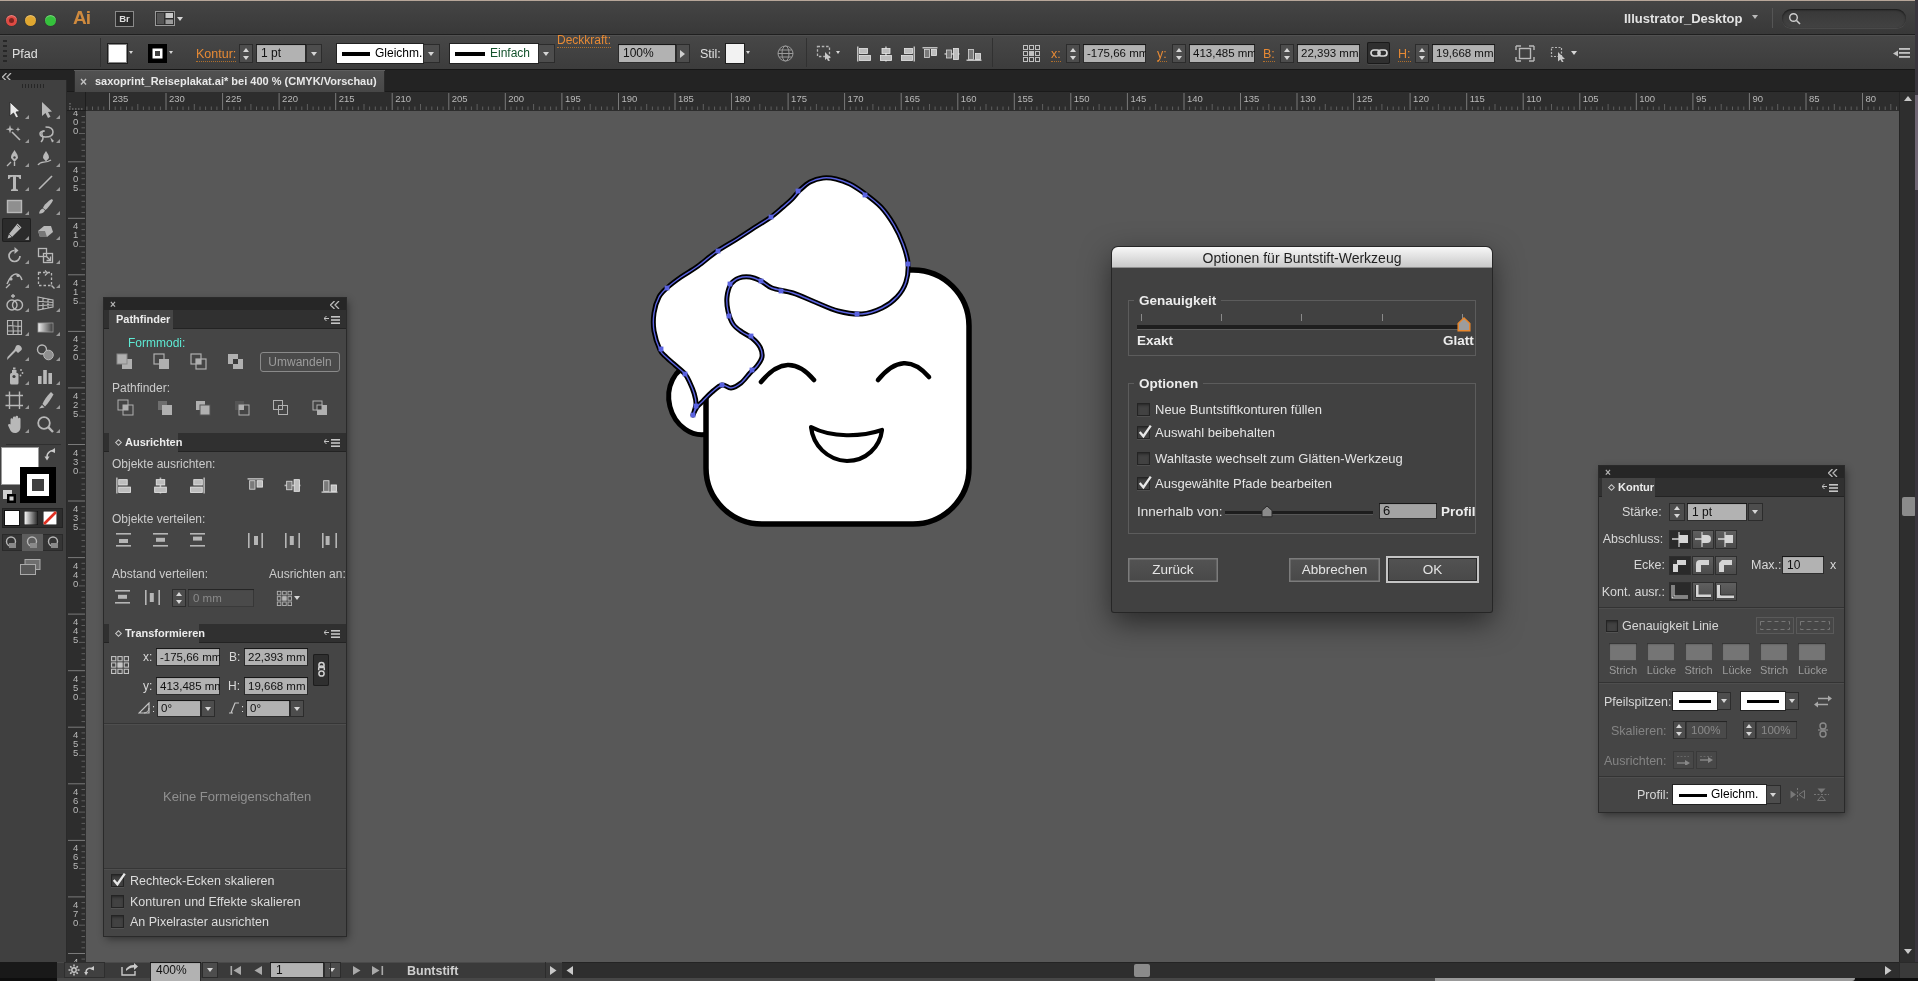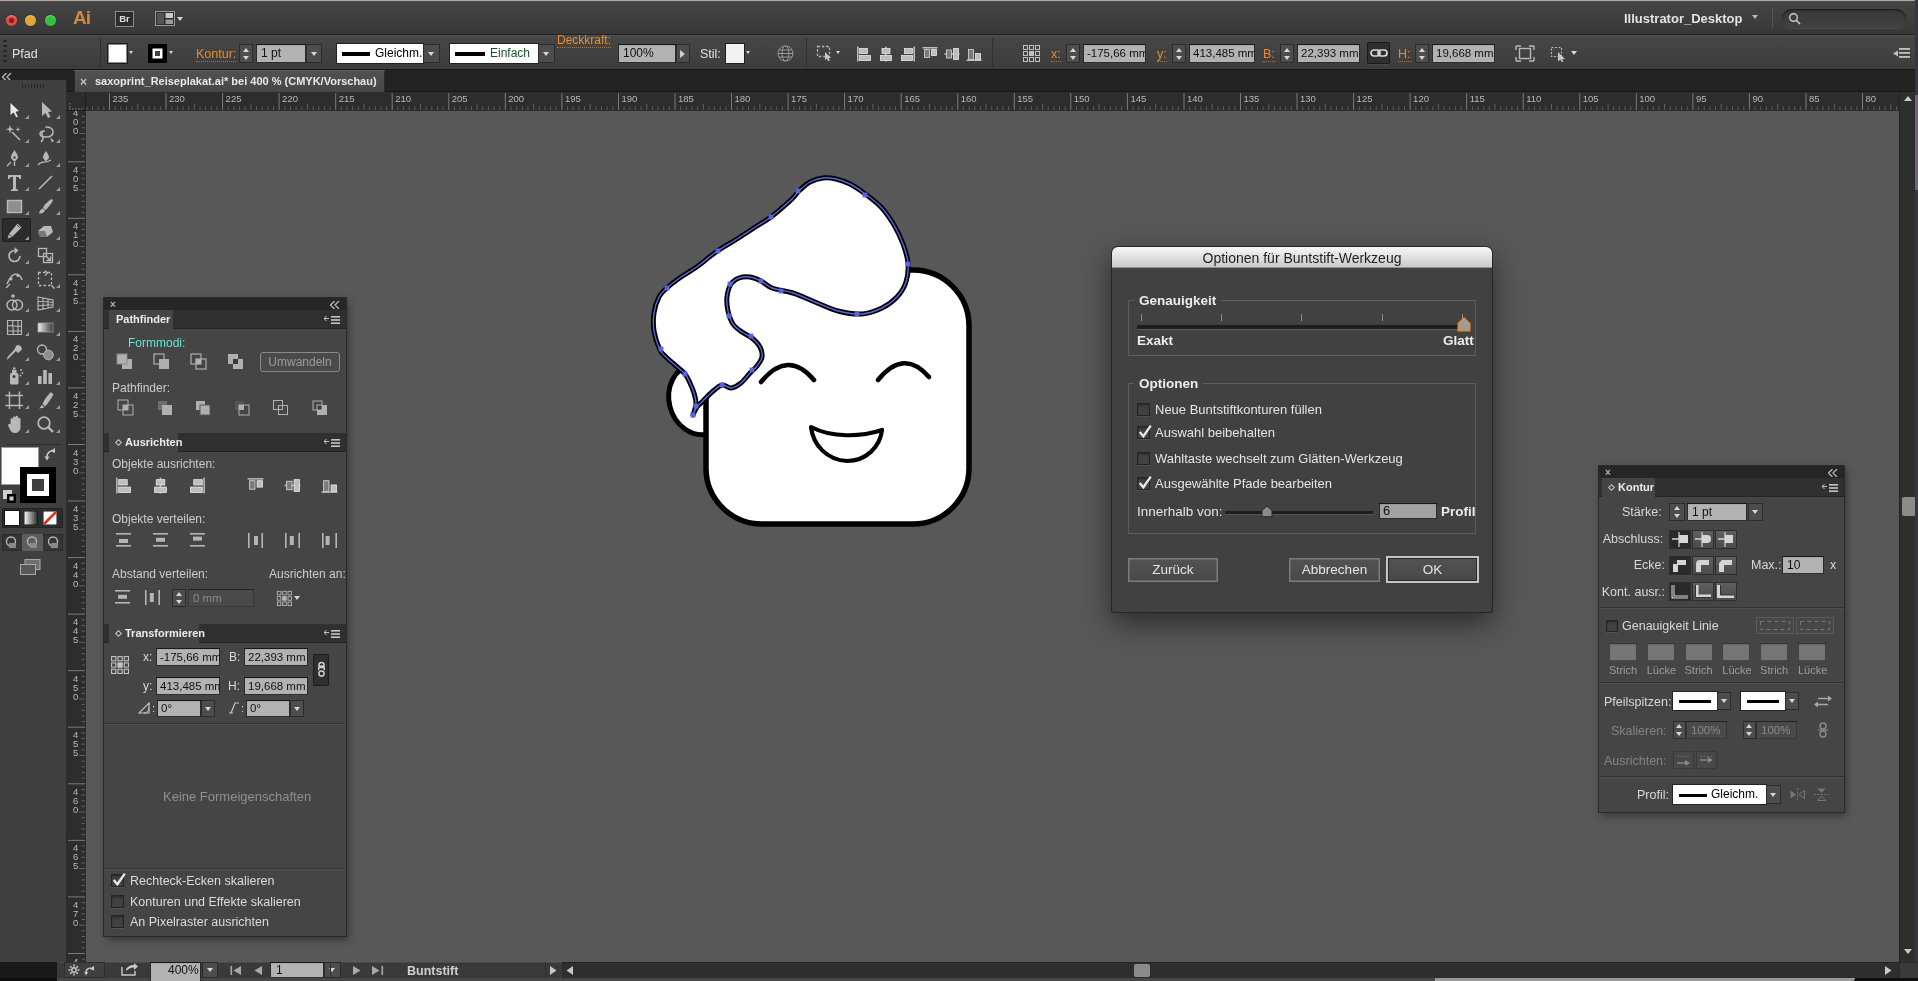--- a/index.html
+++ b/index.html
@@ -1426,21 +1426,21 @@
   </svg>
 <svg class="a" style="left:84px;top:965px" width="12" height="11">
     <path d="M2 7 a4 4 0 0 1 7 -2.5" fill="none" stroke="#c9c9c9" stroke-width="1.4"></path>
     <path d="M10 1 l0 4.5 -4.5 -1.8 Z" fill="#c9c9c9"></path>
     <path d="M2 10.5 l-1.8 -3.5 4 0 Z" fill="#c9c9c9"></path>
   </svg>
 <svg class="a" style="left:121px;top:963px" width="17" height="13">
     <path d="M1 4 V12 H14 V8" fill="none" stroke="#c9c9c9" stroke-width="1.4"></path>
     <path d="M5 6 C8 2.5 10 2 13 2 L13 0 L17 3.5 L13 7 L13 4.5 C10.5 4.5 8.5 5 5 8 Z" fill="#c9c9c9"></path>
   </svg>
-<div class="fld" style="left:150px;top:962px;width:51px;height:20px;line-height:16px;font-size:12px;padding-left:18px;background:#b2b2b2;color:#111">400%</div>
+<div class="fld" style="left:150px;top:962px;width:51px;height:20px;line-height:16px;font-size:12px;padding-left:6px;background:#b2b2b2;color:#111">400%</div>
 <div class="abtn" style="left:202px;top:962px;width:16px;height:16px"></div>
 <div class="tdn" style="left:206.5px;top:968.0px;border-left-width:3.5px;border-right-width:3.5px;border-top-width:4.5px;border-top-color:#d6d6d6"></div>
 <svg class="a" style="left:230px;top:966px" width="14" height="9">
     <rect x="0.5" y="0" width="1.6" height="9" fill="#a9a9a9"></rect>
     <path d="M11 0 L3.5 4.5 L11 9 Z" fill="#a9a9a9"></path>
   </svg>
 <svg class="a" style="left:253px;top:966px" width="10" height="9">
     <path d="M9 0 L1.5 4.5 L9 9 Z" fill="#a9a9a9"></path>
   </svg>
 <div class="fld" style="left:270px;top:962px;width:54px;height:16px;line-height:16px;font-size:12px;padding-left:6px;background:#b2b2b2;color:#111">1</div>

